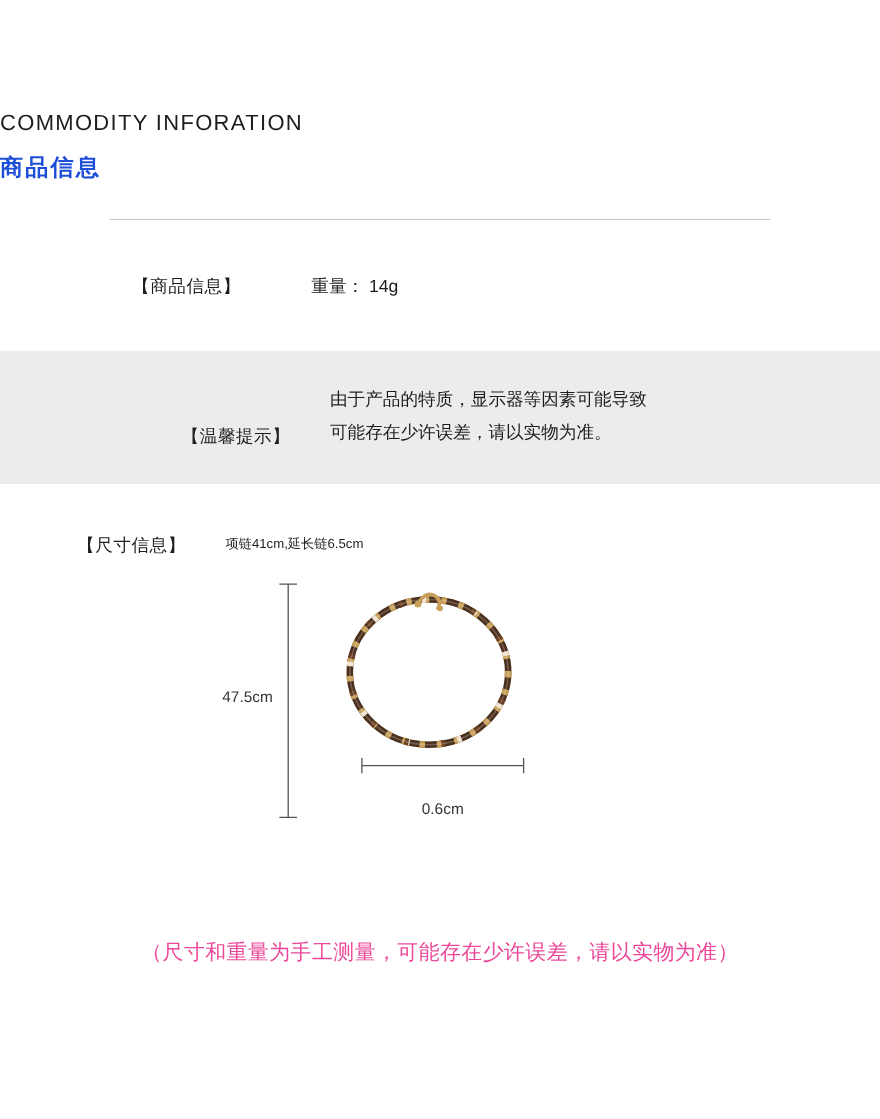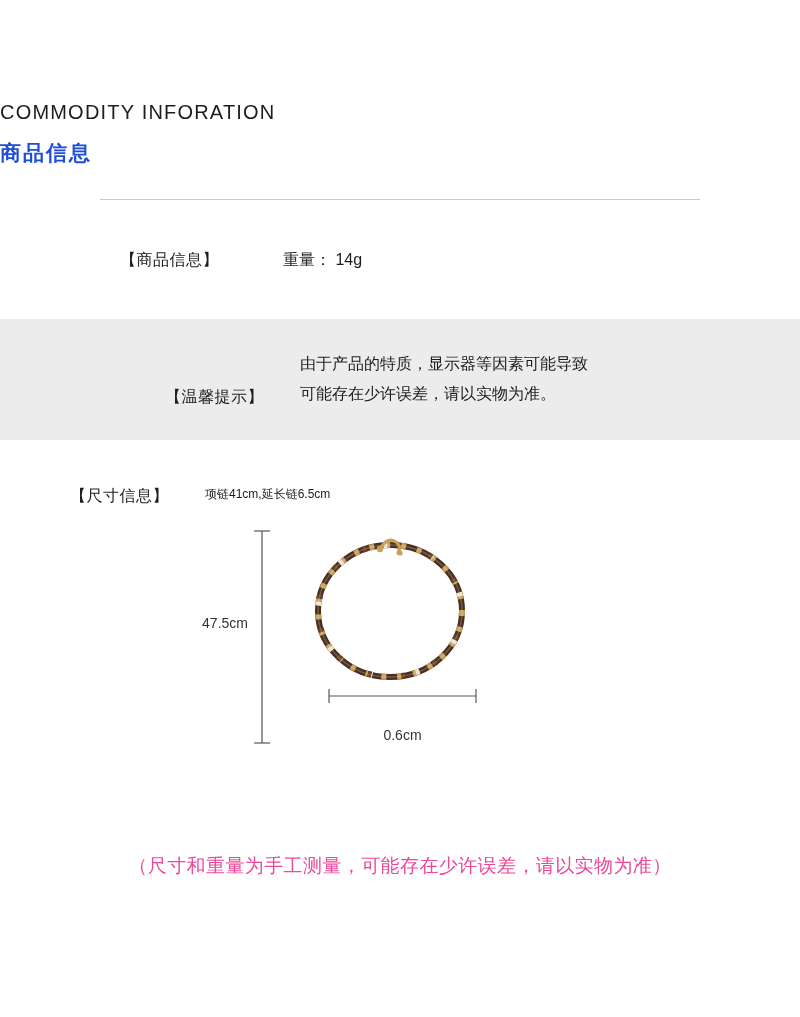--- a/index.html
+++ b/index.html
@@ -121,21 +121,21 @@
   .v-measure {
     position: absolute;
     left: 180px;
     top: 0px;
     width: 90px;
     height: 220px;
   }
   .v-label {
     position: absolute;
     left: 178px;
-    top: 88px;
+    top: 98px;
     font-size: 14px;
     color: #333;
     width: 70px;
     text-align: right;
   }
   .h-label {
     position: absolute;
     left: 330px;
     top: 200px;
     width: 145px;

